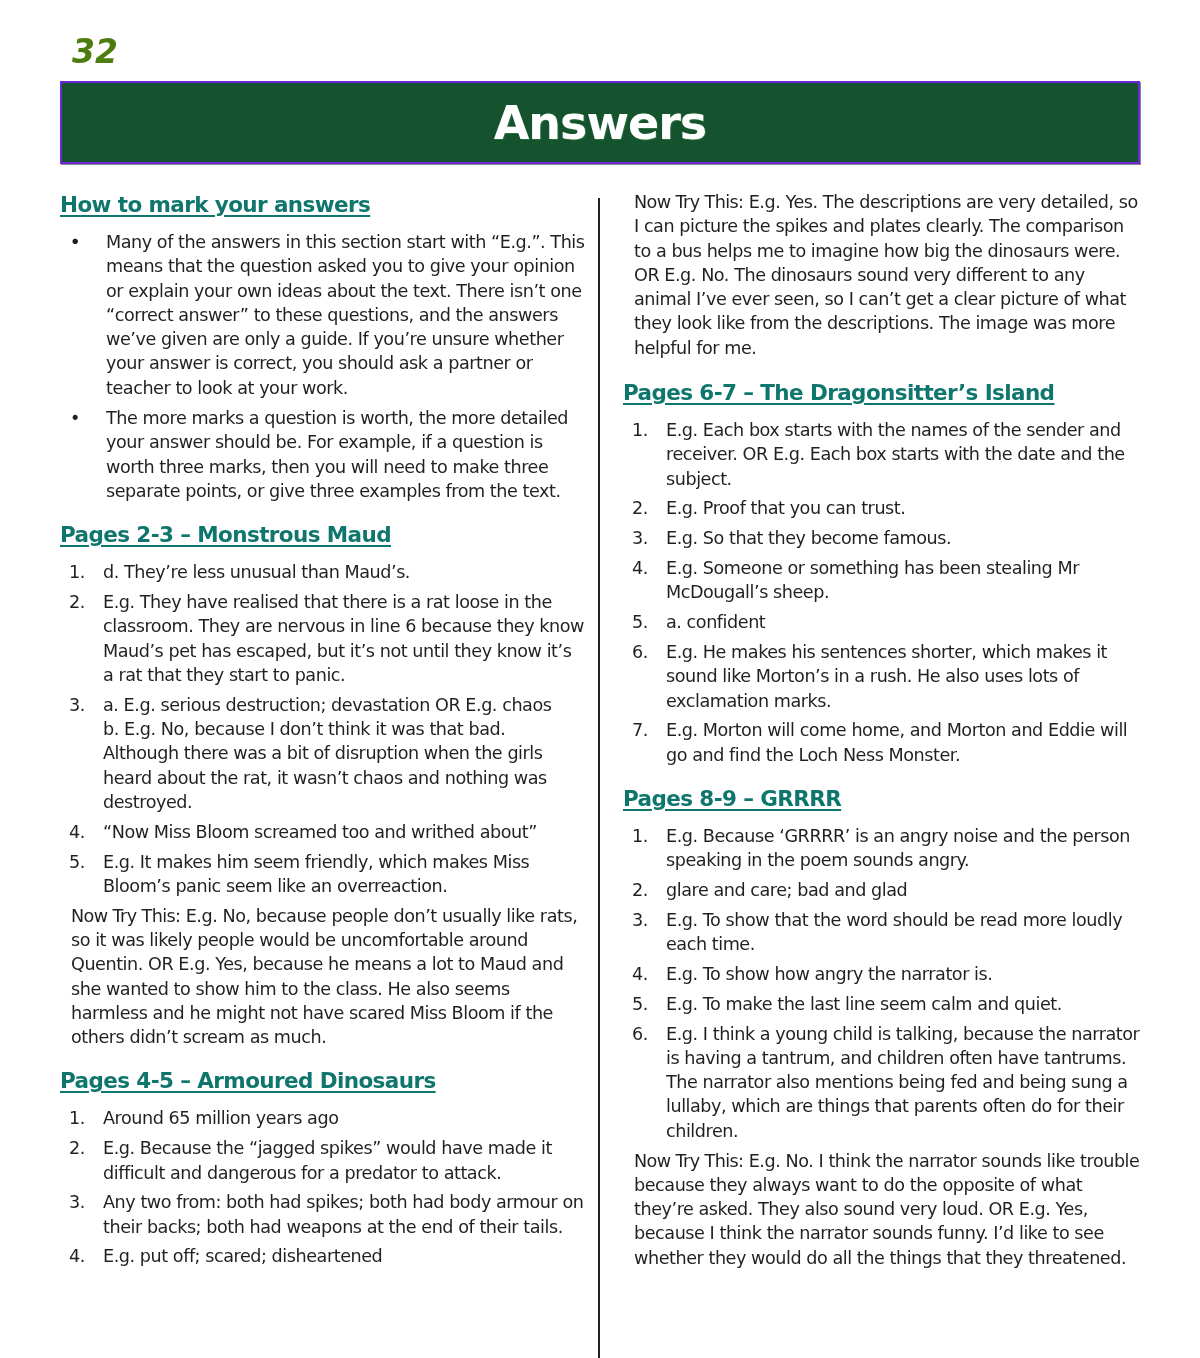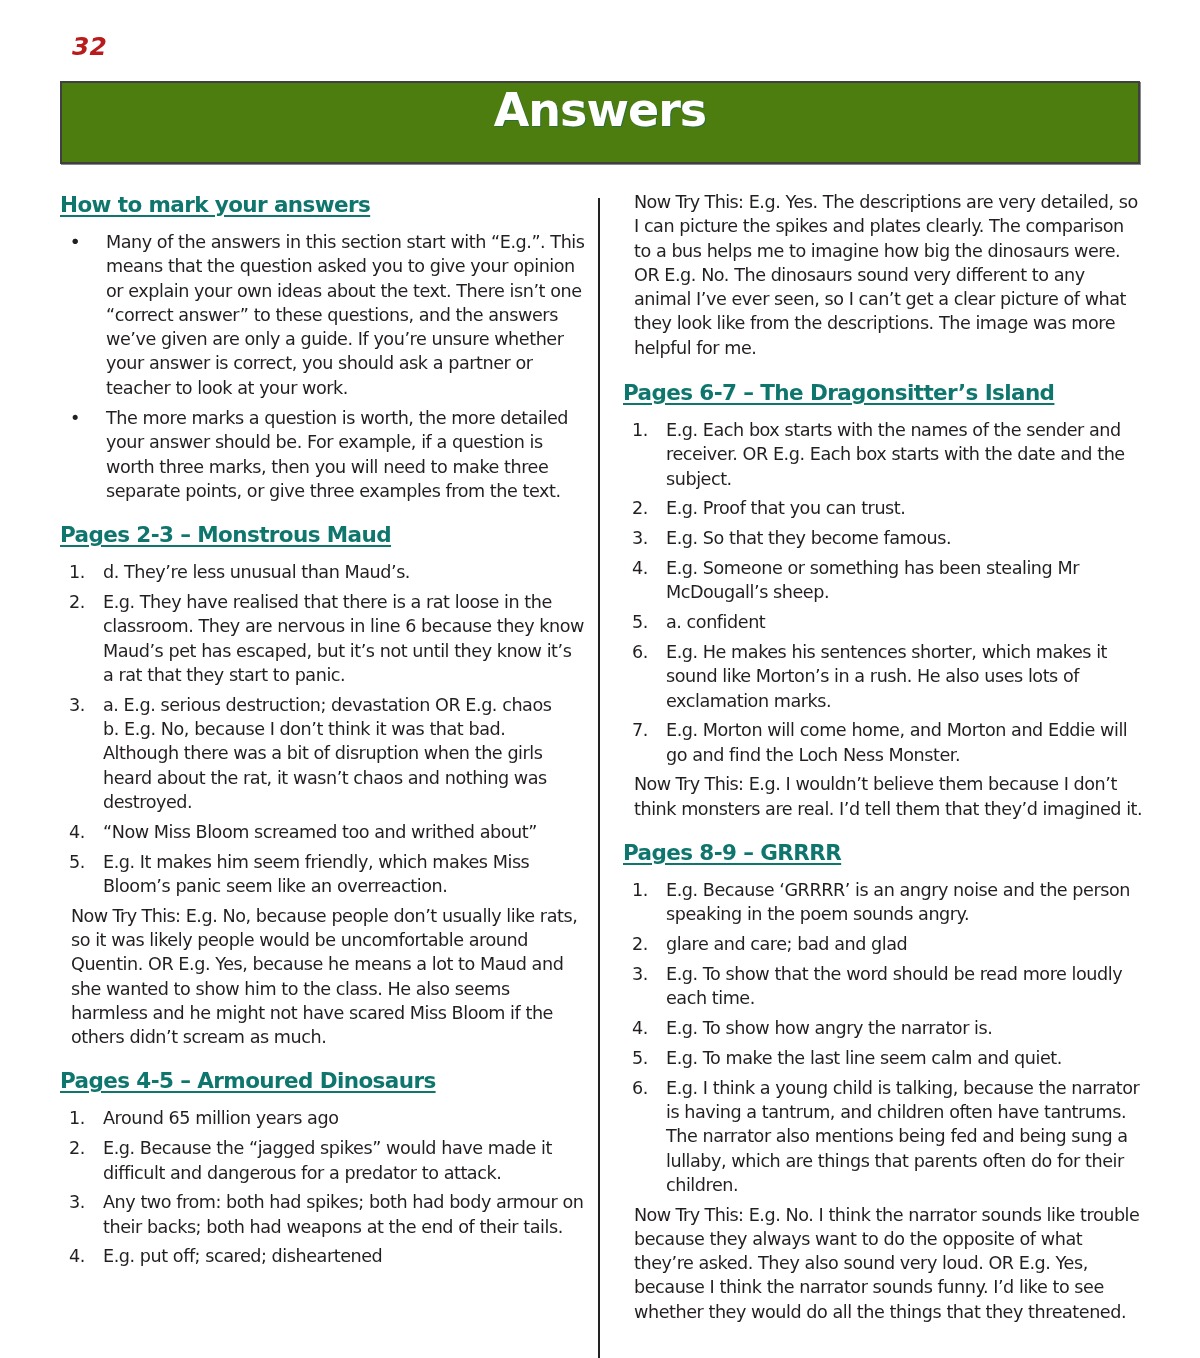--- a/index.html
+++ b/index.html
@@ -2,28 +2,28 @@
 <html><head>
   <meta charset="utf-8">
   <style>
     html, body { margin: 0; padding: 0; background: #ffffff; }
     body {
       width: 1200px; height: 1358px; overflow: hidden; position: relative;
       font-family: "DejaVu Sans", sans-serif; color: #231f20;
     }
     .page-number {
       position: absolute; left: 72px; top: 32px;
-      font-family: "DejaVu Sans", sans-serif; font-weight: bold; font-size: 25px; font-style: italic;
-      color: #b91c1c;
+      font-family: "DejaVu Sans", sans-serif; font-weight: bold; font-size: 33px; font-style: italic;
+      color: #4d7c0f;
     }
     .title-banner {
       position: absolute; left: 60px; top: 81px; width: 1076px; height: 79px;
-      background: #4d7c0f; border: 2px solid #404040;
+      background: #14532d; border: 2px solid #6d28d9;
       box-shadow: 1px 1px 0 #888;
-      display: flex; align-items: flex-start; justify-content: center;
+      display: flex; align-items: center; justify-content: center;
     }
     .title-banner h1 {
       margin: 0; color: #ffffff; font-family: "DejaVu Sans", sans-serif;
       font-weight: bold; font-size: 46px; letter-spacing: -1px;
       text-shadow: 1px 1px 0 #2a6e3c;
     }
     .col {
       position: absolute; top: 190px; font-size: 17.6px; line-height: 24.3px;
       font-family: "DejaVu Sans", sans-serif; letter-spacing: -0.45px;
     }
@@ -152,21 +152,20 @@
         </li>
       <li>
           <span class="num">6.</span>
           <span class="txt">E.g. He makes his sentences shorter, which makes it sound like Morton’s in a rush.  He also uses lots of exclamation marks.</span>
         </li>
       <li>
           <span class="num">7.</span>
           <span class="txt">E.g. Morton will come home, and Morton and Eddie will go and find the Loch Ness Monster.</span>
         </li>
     </ol>
-    <div class="now-try"><span class="label">Now Try This</span><span>: E.g. I wouldn’t believe them because I don’t think monsters are real.  I’d tell them that they’d imagined it.</span></div>
   </div>
 
   <div class="section">
     <h2>Pages 8-9 – GRRRR</h2>
     <ol class="answers">
       <li>
           <span class="num">1.</span>
           <span class="txt">E.g. Because ‘GRRRR’ is an angry noise and the person speaking in the poem sounds angry.</span>
         </li>
       <li>

